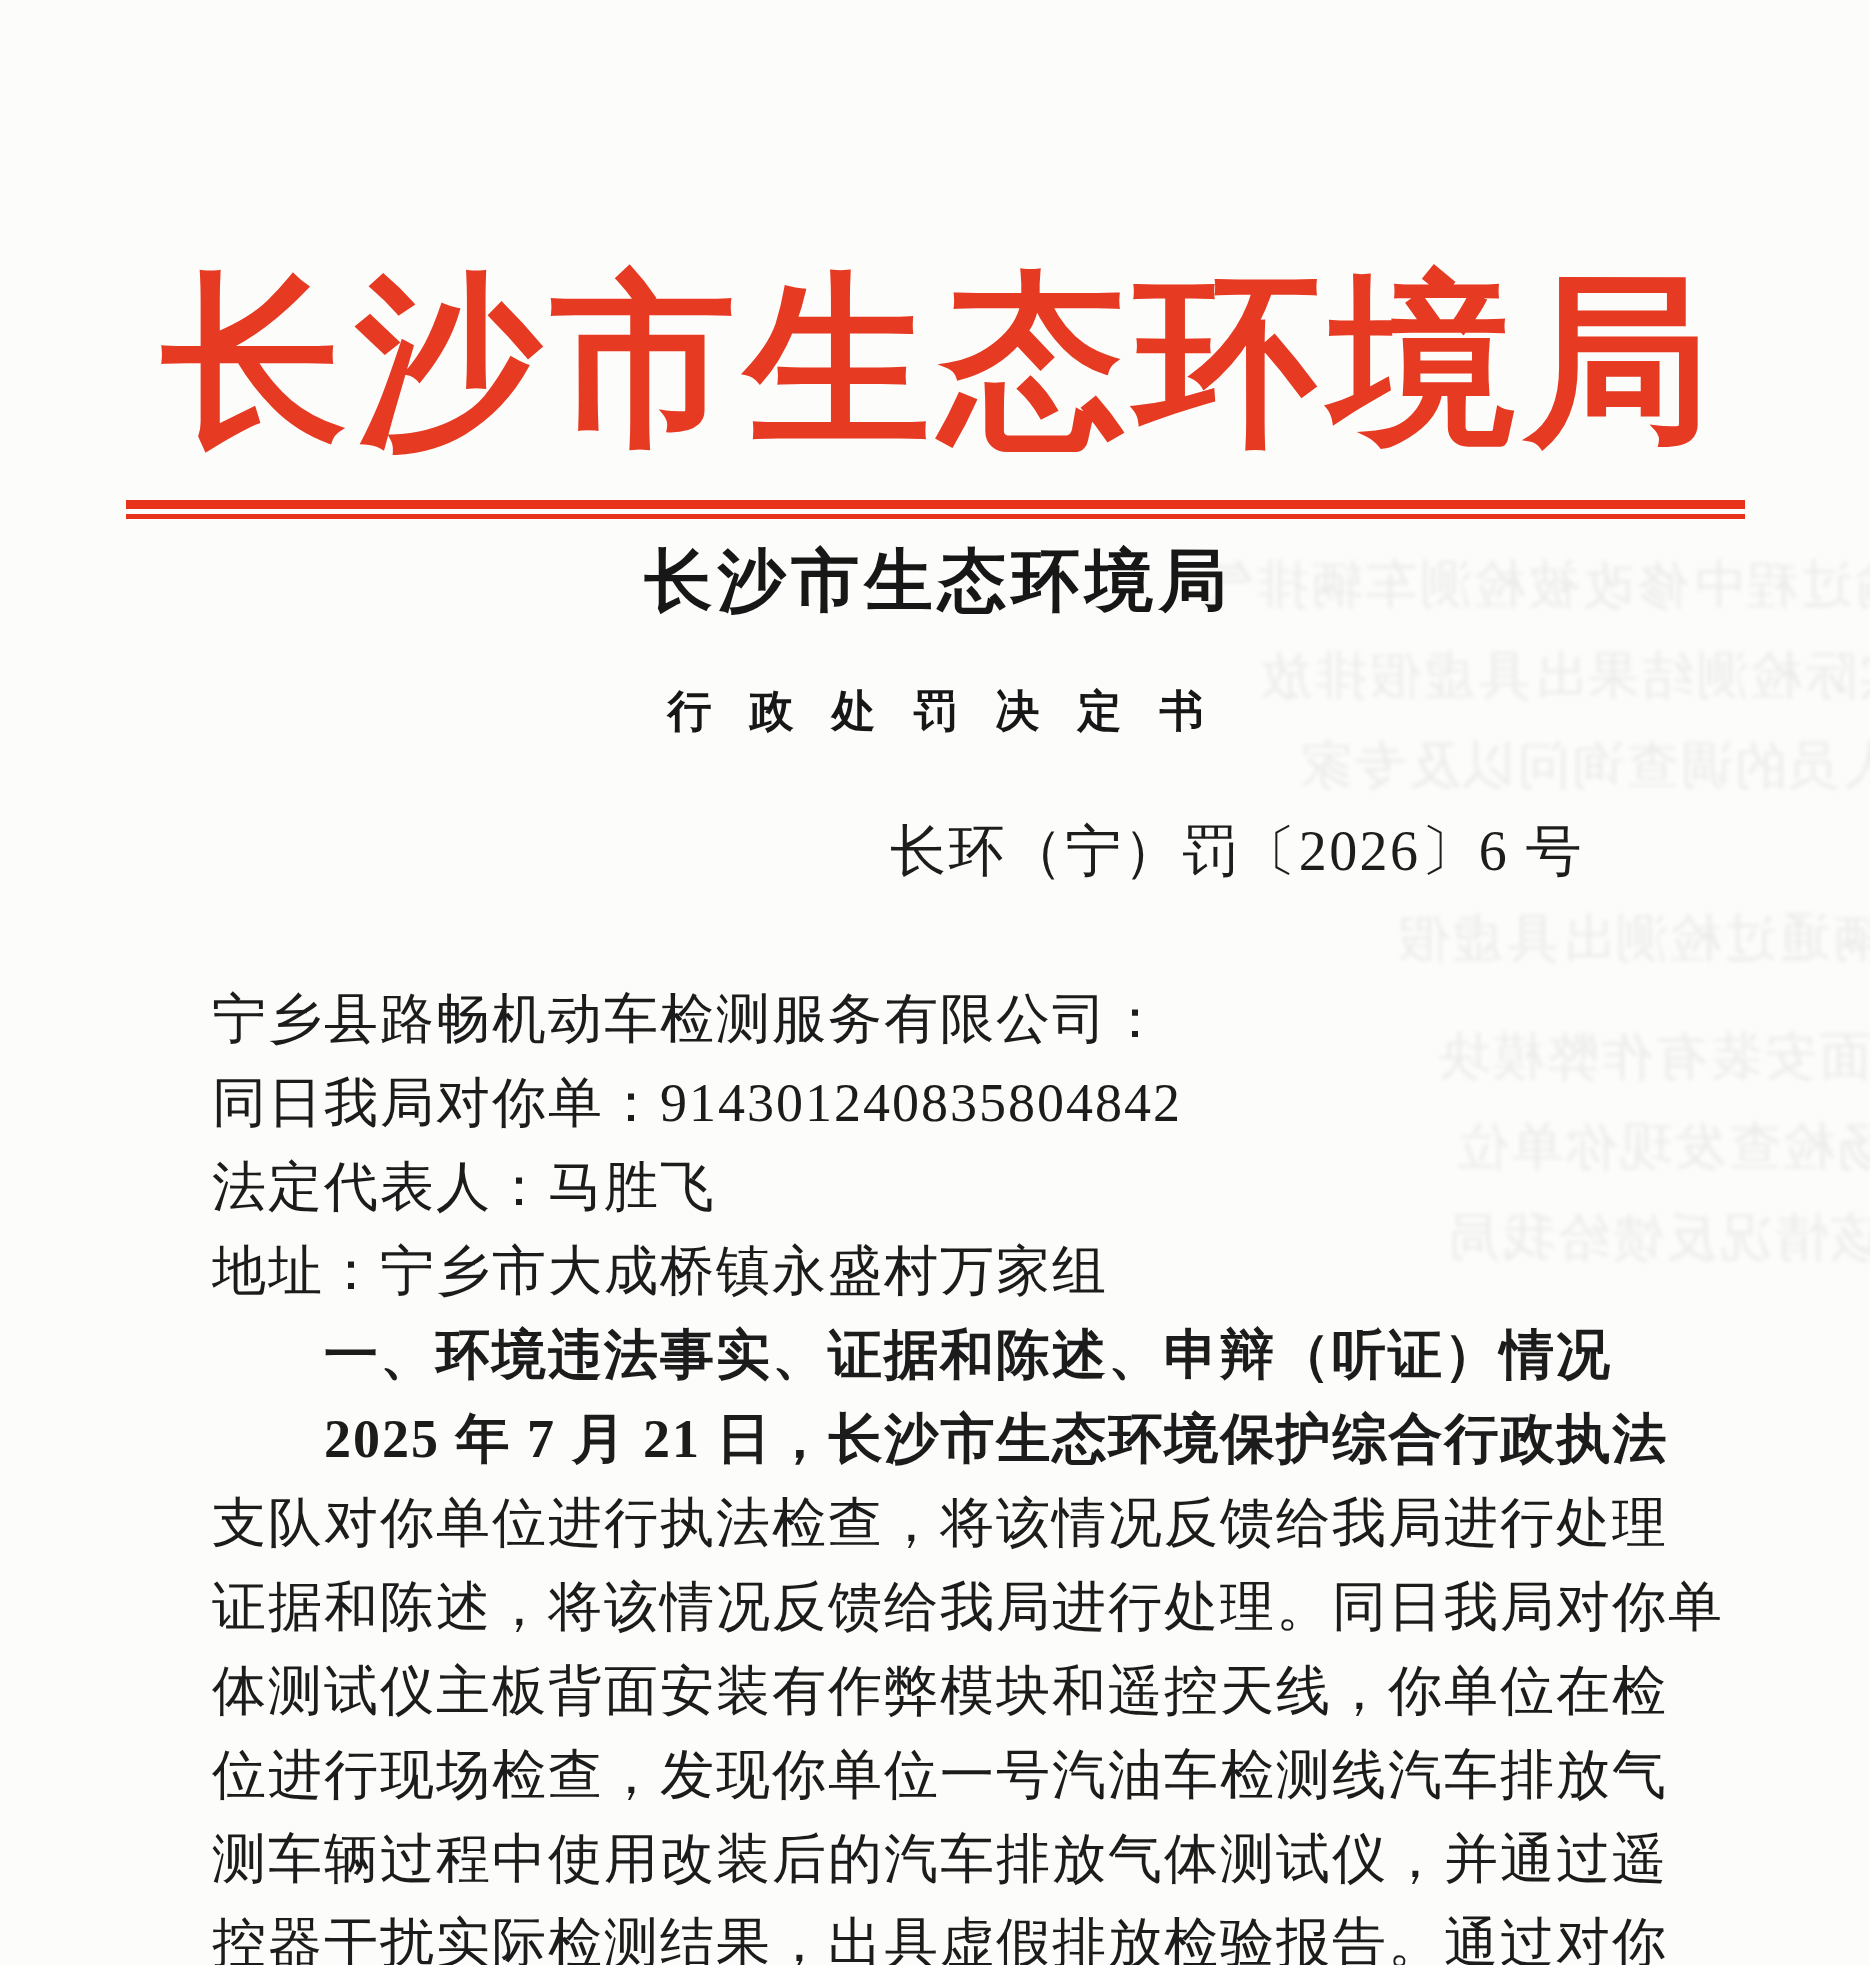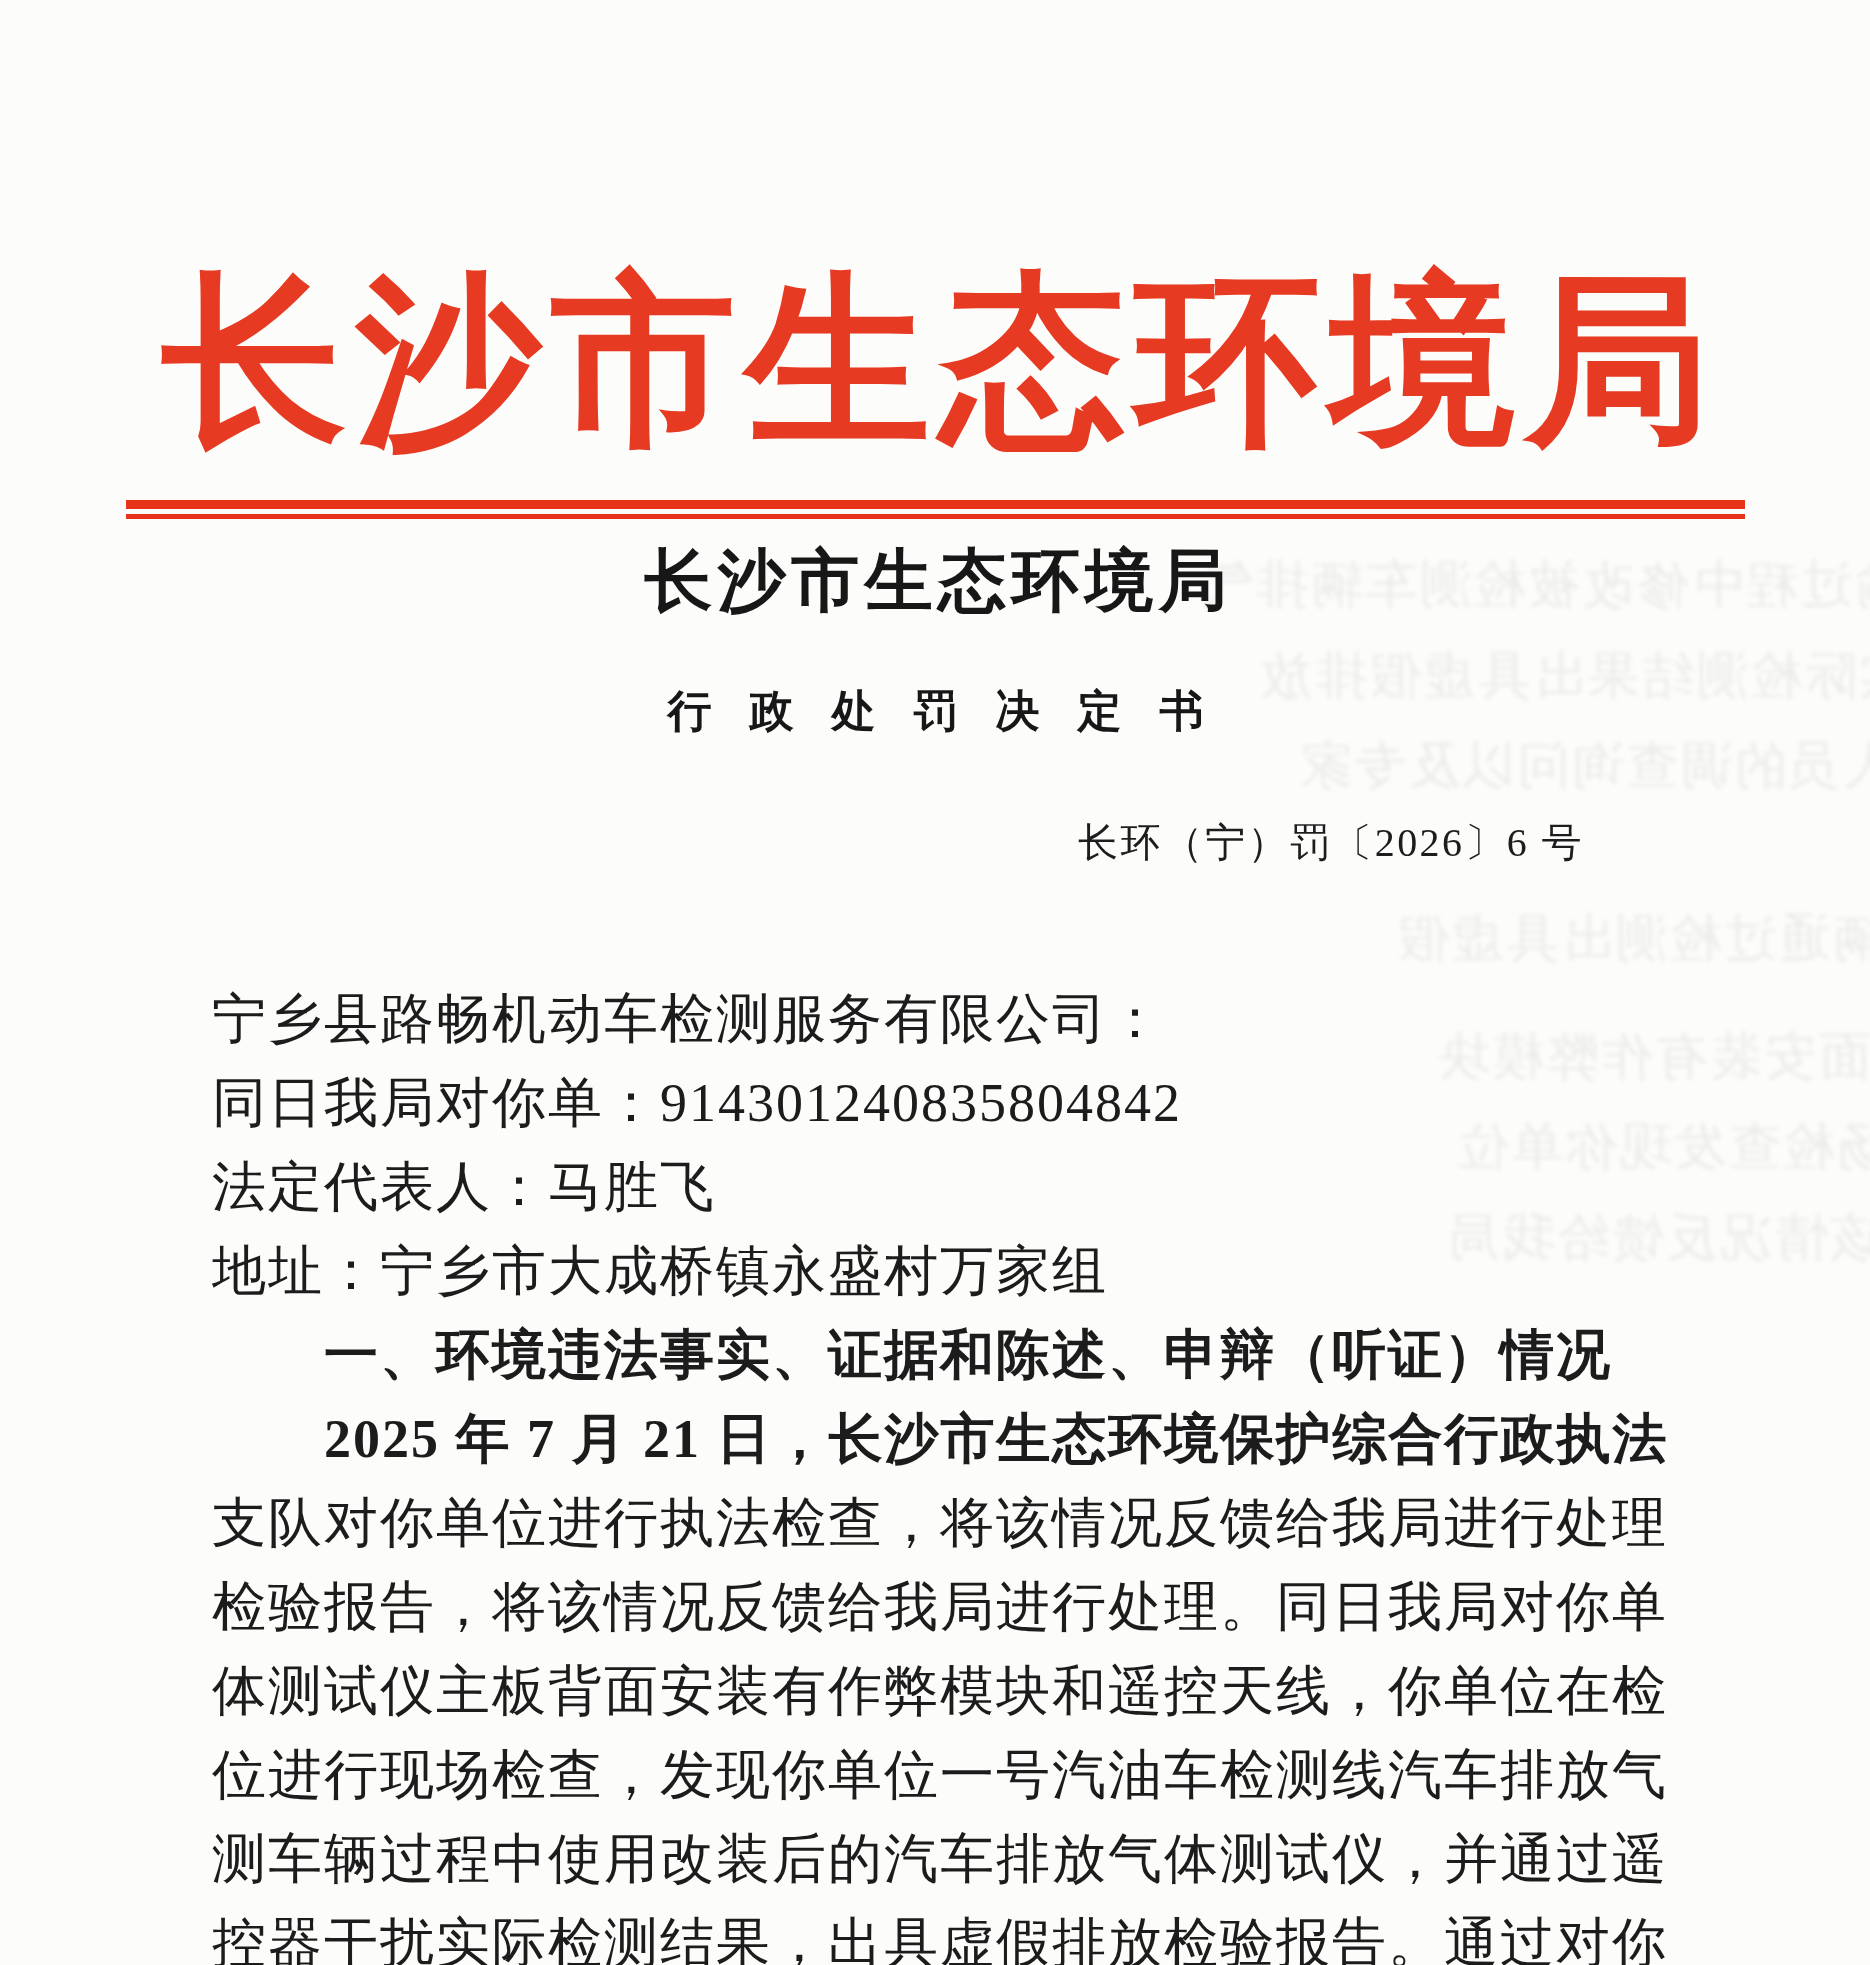--- a/index.html
+++ b/index.html
@@ -34,21 +34,21 @@
   }
   .doc-title{
     position:absolute;top:689px;left:0;width:100%;
     text-align:center;
     font-size:44px;line-height:1.05;font-weight:bold;
     letter-spacing:38px;text-indent:38px;
     color:#171717;white-space:nowrap;
   }
   .doc-number{
     position:absolute;top:821px;right:287px;
-    font-size:40px;line-height:1.1;
+    font-size:56px;line-height:1.1;
     letter-spacing:2.4px;color:#1d1d1d;white-space:nowrap;
   }
   
   .body-text{
     position:absolute;top:977px;left:212px;width:1458px;
   }
   .body-line{
     height:84px;line-height:84px;
     font-size:54px;letter-spacing:2px;
     white-space:nowrap;color:#1c1c1c;
@@ -89,21 +89,21 @@
   <div class="doc-number">长环（宁）罚〔2026〕6 号</div>
 
   <div class="body-text">
     <div class="body-line">宁乡县路畅机动车检测服务有限公司：</div>
     <div class="body-line">同日我局对你单：914301240835804842</div>
     <div class="body-line">法定代表人：马胜飞</div>
     <div class="body-line">地址：宁乡市大成桥镇永盛村万家组</div>
     <div class="body-line indent">一、环境违法事实、证据和陈述、申辩（听证）情况</div>
     <div class="body-line indent">2025 年 7 月 21 日，长沙市生态环境保护综合行政执法</div>
     <div class="body-line">支队对你单位进行执法检查，将该情况反馈给我局进行处理</div>
-    <div class="body-line">检验报告，将该情况反馈给我局进行处理。同日我局对你单</div>
+    <div class="body-line">证据和陈述，将该情况反馈给我局进行处理。同日我局对你单</div>
     <div class="body-line">体测试仪主板背面安装有作弊模块和遥控天线，你单位在检</div>
     <div class="body-line">位进行现场检查，发现你单位一号汽油车检测线汽车排放气</div>
     <div class="body-line">测车辆过程中使用改装后的汽车排放气体测试仪，并通过遥</div>
     <div class="body-line">控器干扰实际检测结果，出具虚假排放检验报告。通过对你</div>
 
   </div>
 
 </div>
 
 

